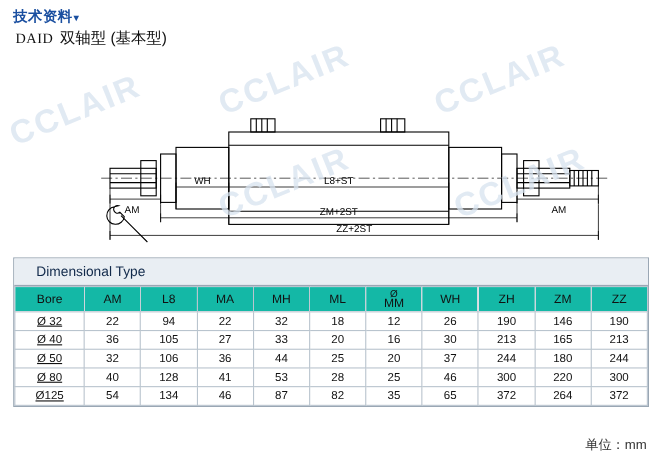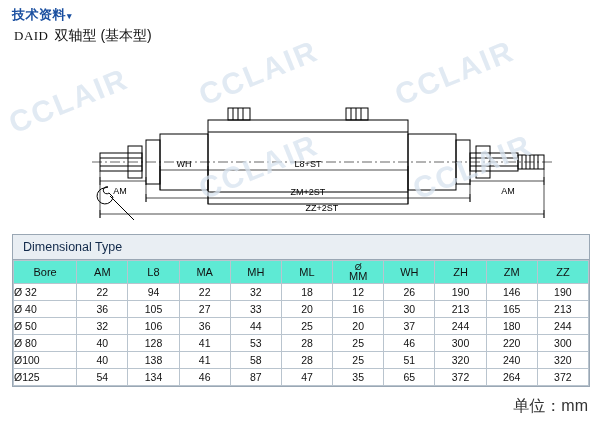--- a/index.html
+++ b/index.html
@@ -80,21 +80,21 @@
     left: 12px;
     top: 234px;
     width: 576px;
     border: 1px solid #9aa7b4;
   }
   .tbl-header {
     background: #e9eef3;
     border-bottom: 1px solid #9aa7b4;
     height: 24px;
     line-height: 24px;
-    padding-left: 10px;
+    padding-left: 20px;
     font-size: 12.5px;
     color: #11294a;
     font-weight: normal;
   }
   table.spec {
     border-collapse: collapse;
     width: 100%;
     font-size: 10.5px;
     font-family: "Liberation Sans", sans-serif;
   }
@@ -102,46 +102,47 @@
     border: 1px solid #b9c4ce;
     text-align: center;
     height: 16px;
     padding: 0;
     font-weight: normal;
     color: #111;
   }
   table.spec thead th {
     height: 22px;
     font-size: 11px;
-    background: #5eead4;
+    background: #14b8a6;
     position: relative;
   }
   table.spec tbody td:first-child {
-    text-align: left;
+    text-align: center;
+    text-decoration: underline;
   }
   .mm-head {
     line-height: 1.0;
     display: block;
     padding-top: 1px;
   }
   .mm-head .dia {
     font-size: 9px;
     display: block;
     line-height: 8px;
   }
   .mm-head .lbl {
     font-size: 11px;
     display: block;
     line-height: 11px;
   }
   .unit {
     position: absolute;
     right: 12px;
     top: 396px;
-    font-size: 16px;
+    font-size: 12px;
     color: #333;
   }
   .col-bore { width: 62px; }
   .col-n { width: 50px; }
 </style>
 </head>
 <body>
 
 <div class="top-link">
   <span>技术资料</span><span class="caret">▾</span>
@@ -325,39 +326,26 @@
         <td>41</td>
         <td>53</td>
         <td>28</td>
         <td>25</td>
         <td>46</td>
         <td>300</td>
         <td>220</td>
         <td>300</td>
       </tr>
       <tr>
-        <td>Ø100</td>
-        <td>40</td>
-        <td>138</td>
-        <td>41</td>
-        <td>58</td>
-        <td>28</td>
-        <td>25</td>
-        <td>51</td>
-        <td>320</td>
-        <td>240</td>
-        <td>320</td>
-      </tr>
-      <tr>
         <td>Ø125</td>
         <td>54</td>
         <td>134</td>
         <td>46</td>
         <td>87</td>
-        <td>47</td>
+        <td>82</td>
         <td>35</td>
         <td>65</td>
         <td>372</td>
         <td>264</td>
         <td>372</td>
       </tr>
     </tbody>
   </table>
 </div>
 

